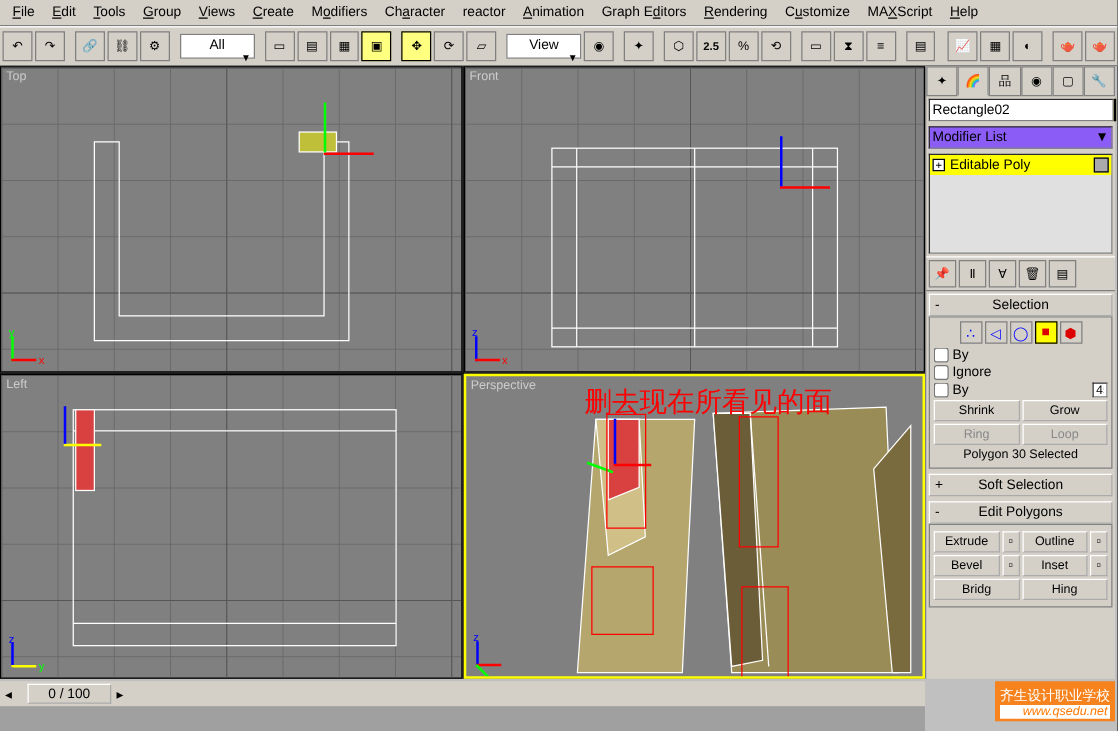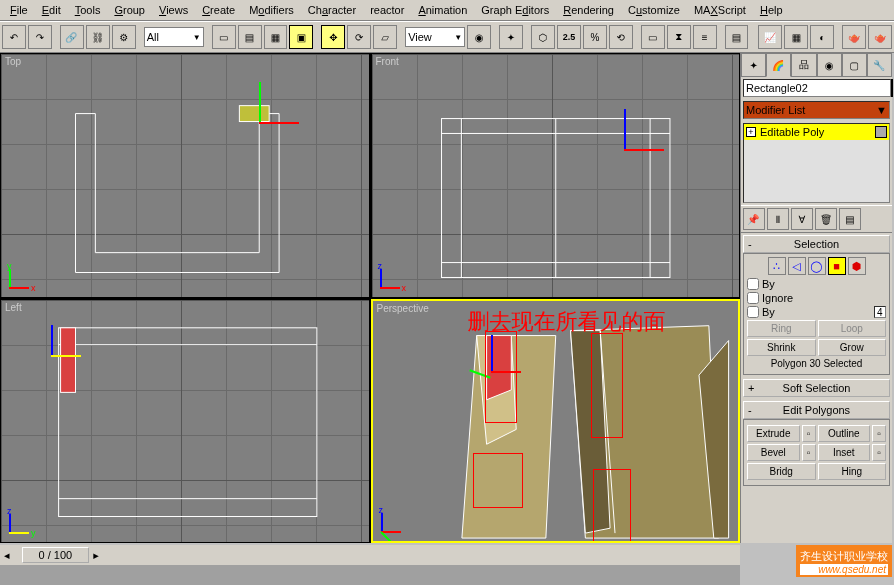--- a/index.html
+++ b/index.html
@@ -4,21 +4,21 @@
 <style>
 * { box-sizing: border-box; margin: 0; padding: 0; font-family: "Microsoft Sans Serif", sans-serif; font-size: 11px; }
 body { background: #c0c0c0; width: 894px; height: 585px; overflow: hidden; position: relative; }
 .menubar { display: flex; gap: 2px; padding: 2px 4px; background: #d4d0c8; border-bottom: 1px solid #808080; }
 .menubar span { padding: 2px 6px; cursor: default; }
 .menubar span u { text-decoration: underline; }
 .toolbar { display: flex; align-items: center; gap: 2px; padding: 2px; background: #d4d0c8; border-top: 1px solid #fff; border-bottom: 1px solid #808080; height: 32px; }
 .tbtn { width: 24px; height: 24px; border: 1px solid #808080; background: #d4d0c8; display:flex;align-items:center;justify-content:center; font-size:10px;}
 .tbtn.active { background: #ffff80; border:1px solid #000; }
 .tsep { width:4px; }
-.dropdown { height:20px; background:#fff; border:1px solid #808080; padding:2px 2px; display:flex;align-items:center;min-width:60px;}
+.dropdown { height:20px; background:#fff; border:1px solid #808080; padding:2px 2px; display:flex;align-items:center;min-width:60px;flex-direction:column;}
 .dropdown .arrow{margin-left:auto;font-size:8px;}
 .main { display:flex; height: 490px; }
 .viewports { display:grid; grid-template-columns: 1fr 1fr; grid-template-rows:1fr 1fr; width: 740px; height: 490px; gap:1px; background:#000;}
 .vp { background:#808080; position:relative; overflow:hidden; border:1px solid #000;padding-left:26px;}
 .vp.activevp{border:2px solid #ffff00;}
 .vp-label{position:absolute;top:2px;left:4px;color:#ccc;font-size:10px;z-index:5;}
 .axis{position:absolute;bottom:8px;left:8px;z-index:5;}
 .axis .y{position:absolute;width:2px;height:20px;background:#0f0;bottom:0;left:0;}
 .axis .x{position:absolute;height:2px;width:20px;background:#f00;bottom:0;left:0;}
 .axis .z{position:absolute;height:2px;width:14px;background:#00f;bottom:0;left:0;transform:rotate(45deg);transform-origin:left;}
@@ -37,21 +37,21 @@
 .gizmo .ab{position:absolute;background:#00f;width:2px;height:40px;top:-40px;left:0;}
 .wire{stroke:#fff;stroke-width:1;fill:none;}
 .cmdpanel { width: 152px; background:#d4d0c8; border-left:1px solid #808080; display:flex;flex-direction:column;}
 .tabstrip{display:flex;height:24px;}
 .ptab{flex:1;border:1px solid #808080;background:#d4d0c8;display:flex;align-items:center;justify-content:center;font-size:10px;}
 .ptab.on{background:#d4d0c8;border-bottom:1px solid #d4d0c8;}
 .namebox{margin:2px;display:flex;}
 .namebox input{flex:1;height:18px;border:1px inset #808080;padding:0 2px;font-size:11px;}
 .colorswatch{width:18px;height:18px;background:#e8e86a;border:1px solid #000;}
 .modlist{margin:2px;}
-.modlist .dd{background:#c2410c;border:1px inset #808080;height:18px;display:flex;align-items:center;padding:0 2px;}
+.modlist .dd{background:#8b5cf6;border:1px inset #808080;height:18px;display:flex;align-items:center;padding:0 2px;}
 .stack{margin:2px;height:80px;background:#e0e0e0;border:1px inset #808080;}
 .stack .item{background:#ffff00;padding:2px;display:flex;align-items:center;gap:4px;}
 .stack .plus{display:inline-block;width:10px;height:10px;border:1px solid #000;text-align:center;line-height:8px;font-size:9px;background:#fff;}
 .toolicons{display:flex;gap:2px;padding:2px;border-top:1px solid #fff;border-bottom:1px solid #808080;}
 .ticon{width:22px;height:22px;border:1px solid #808080;background:#d4d0c8;display:flex;align-items:center;justify-content:center;font-size:10px;}
 .rollout{margin:2px;}
 .rollout-head{background:#d4d0c8;border:1px outset #fff;text-align:center;padding:2px;position:relative;}
 .rollout-head .sign{position:absolute;left:4px;}
 .rollout-body{border:1px solid #808080;background:#d4d0c8;padding:3px;}
 .subobj{display:flex;gap:2px;justify-content:center;margin-bottom:3px;}
@@ -296,26 +296,26 @@
       <div class="chk">
             <input type="checkbox" style="">
             <span>Ignore</span>
           </div>
       <div class="chk">
             <input type="checkbox" style="">
             <span>By</span>
         <input class="spin" style="margin-left: auto;" value="45.0">
       </div>
       <div class="btnrow">
+        <div class="pbtn">Shrink</div>
+        <div class="pbtn">Grow</div>
+      </div>
+      <div class="btnrow">
         <div class="pbtn dis">Ring</div>
         <div class="pbtn dis">Loop</div>
-      </div>
-      <div class="btnrow">
-        <div class="pbtn">Shrink</div>
-        <div class="pbtn">Grow</div>
       </div>
       <div class="statusline">Polygon 30 Selected</div>
     </div>
   </div>
 
   <div class="rollout">
     <div class="rollout-head">
       <span class="sign">+</span><span>Soft Selection</span>
     </div>
   </div>

